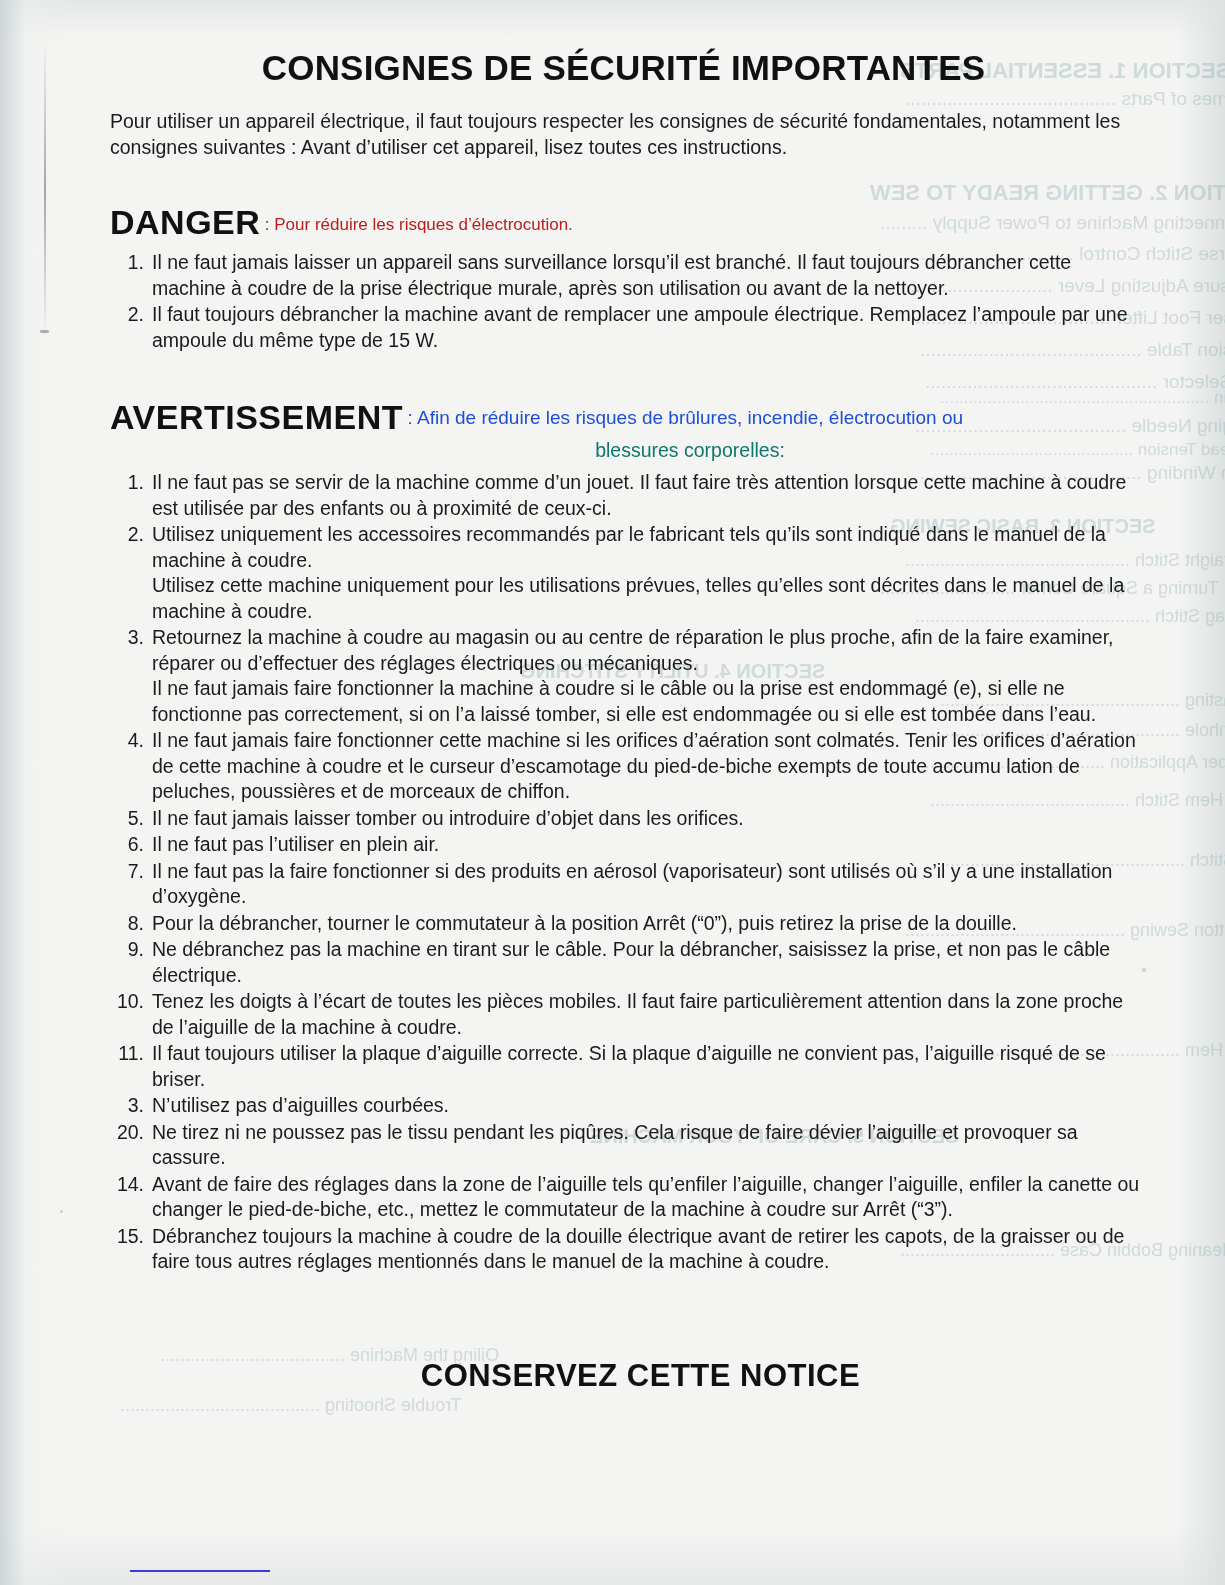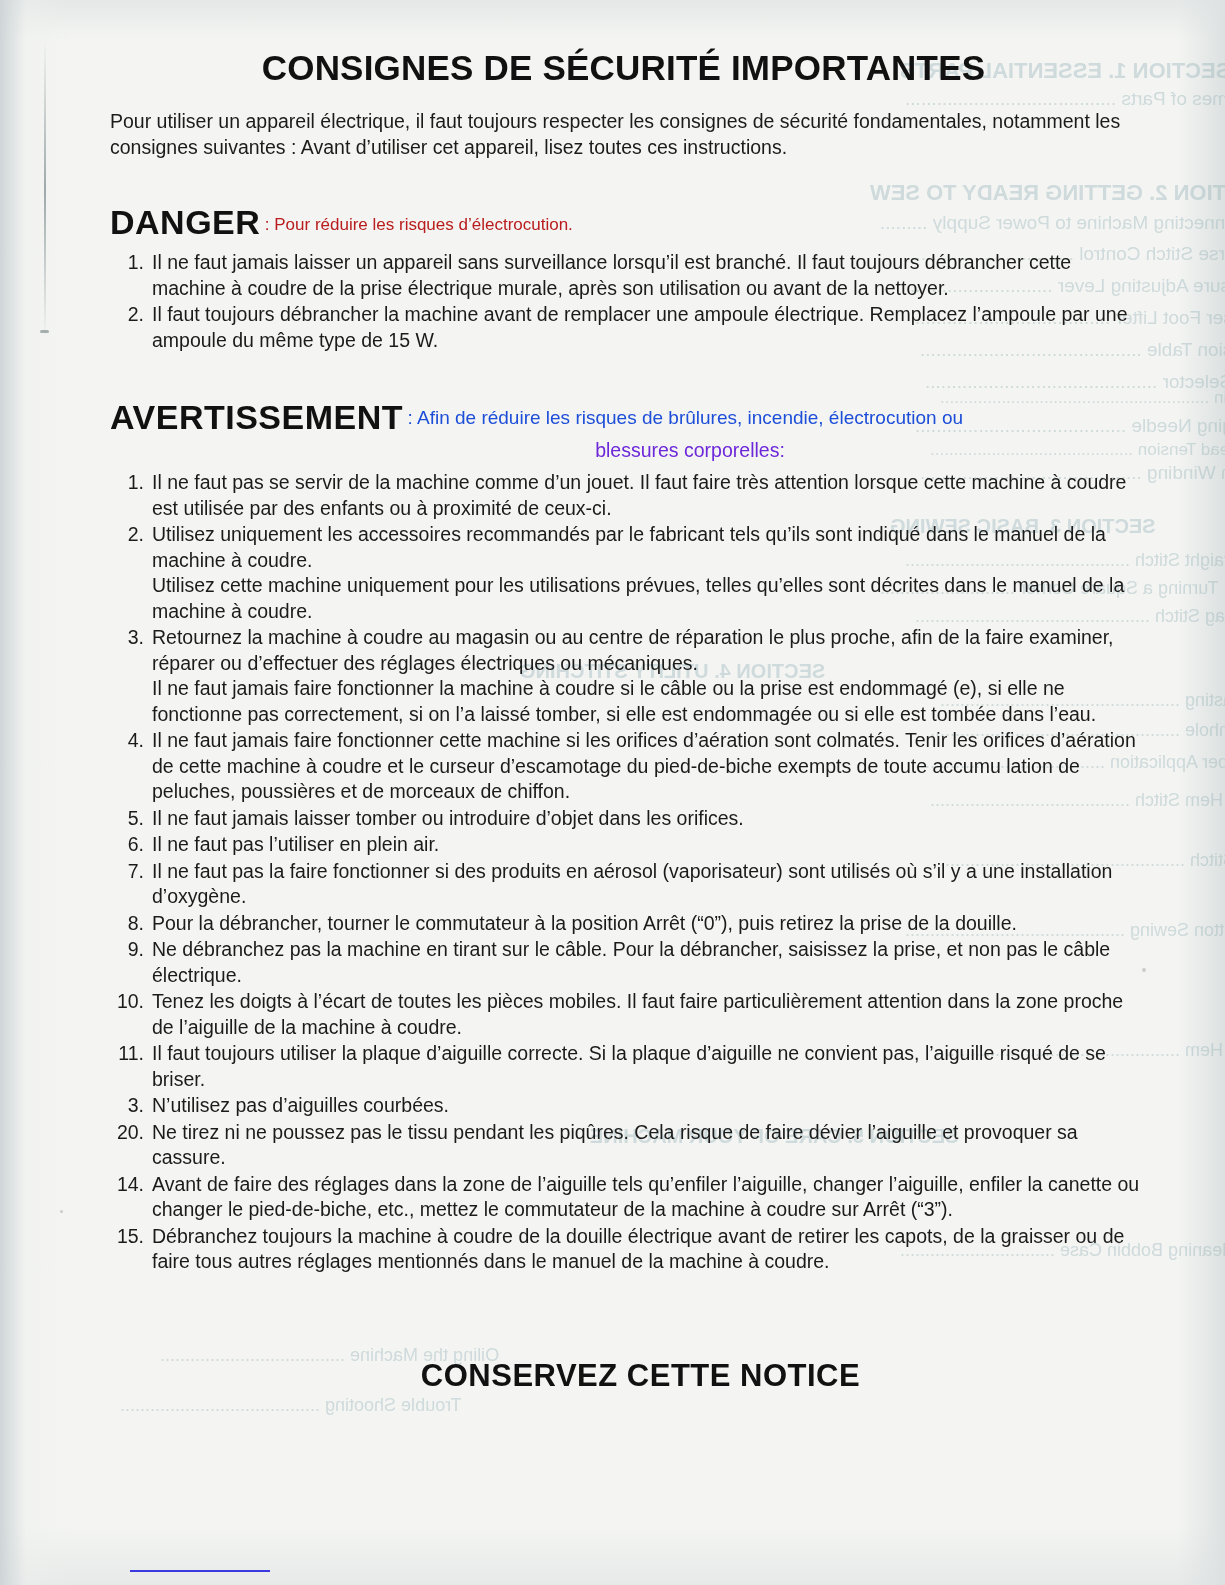--- a/index.html
+++ b/index.html
@@ -114,21 +114,21 @@
   }
   .head-tail2 {
     font-size: 19px;
     color: #1d4ed8;
     position: relative;
     top: -5px;
   }
   .subline {
     font-size: 19.5px;
     text-align: center;
-    color: #6d28d9;
+    color: #0f766e;
     margin-top: 2px;
     padding-left: 120px;
   }
   ol.list {
     list-style: none;
     margin: 8px 0 0 0;
     padding: 0;
   }
   ol.list li {
     position: relative;

